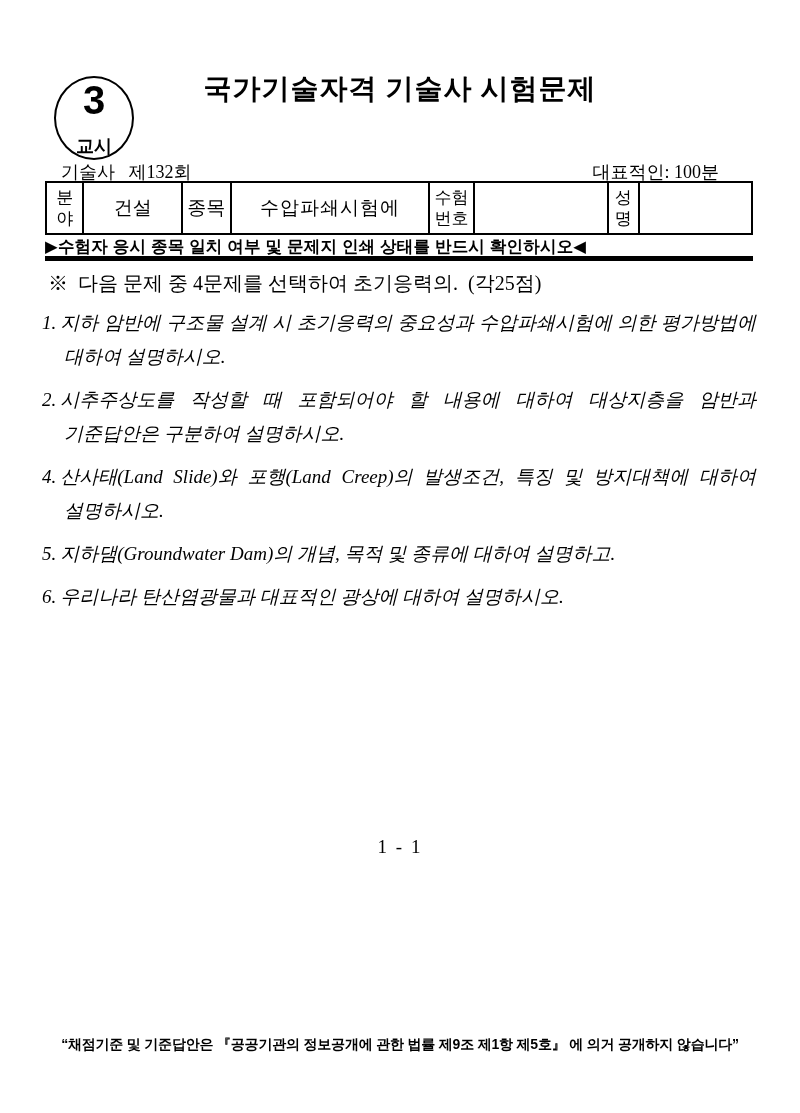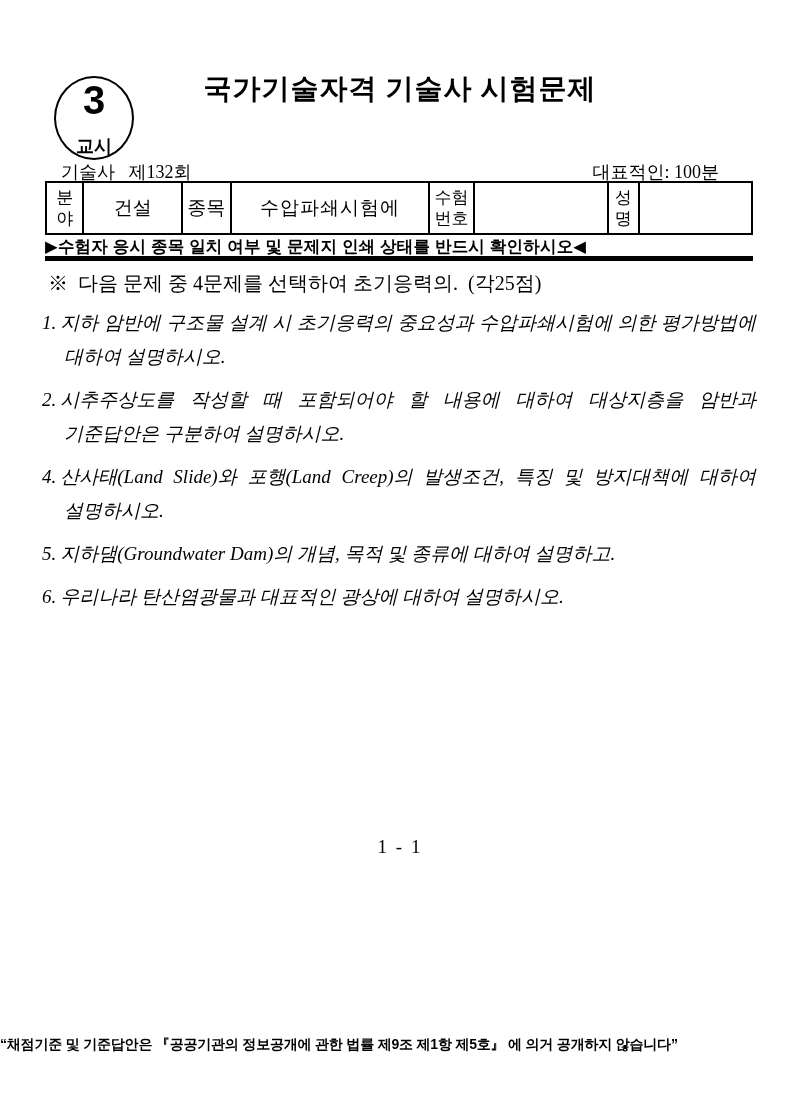--- a/index.html
+++ b/index.html
@@ -94,20 +94,21 @@
   
   .page-number{
     position:absolute;left:0;right:0;top:824px;
     text-align:center;font-size:19px;
     letter-spacing:2px;
     margin-top:12px;
   }
   
   .doc-footer{
     position:absolute;left:0;right:0;top:1036px;
+    text-align:center;
     font-family:"Liberation Sans","DejaVu Sans",sans-serif;
     font-weight:bold;font-size:14px;
     letter-spacing:-0.2px;
     white-space:nowrap;
   }
 </style>
 </head>
 <body>
 
 <div class="page">

